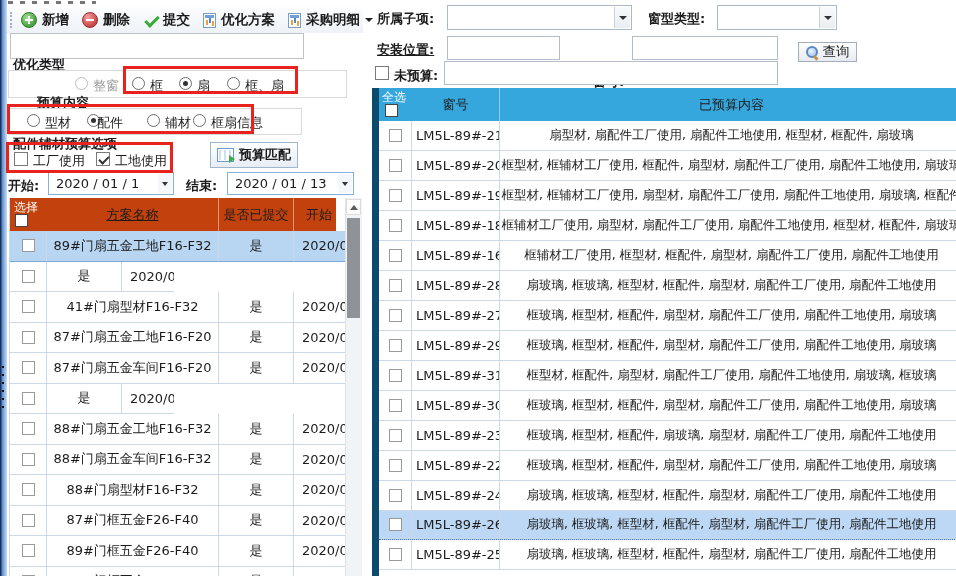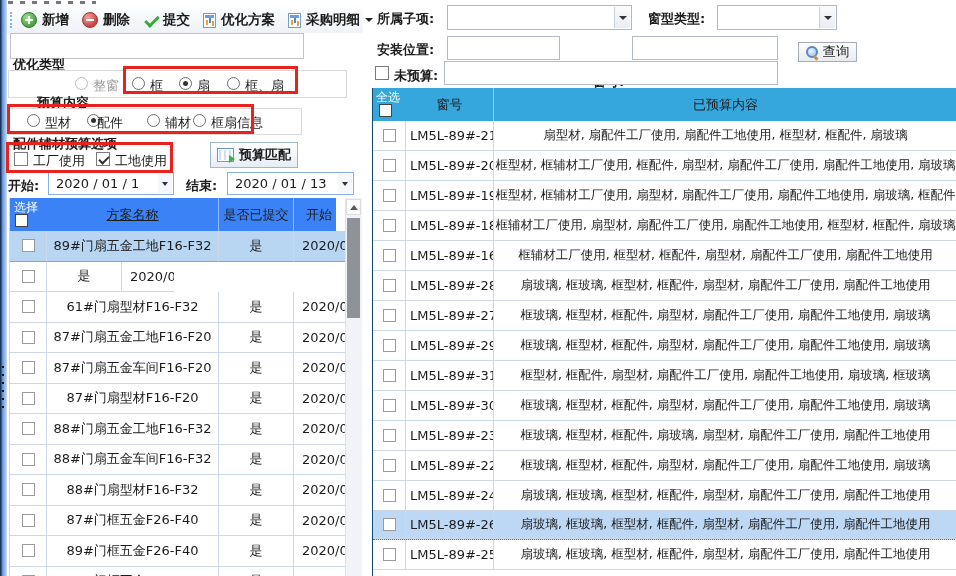--- a/index.html
+++ b/index.html
@@ -58,21 +58,21 @@
   .date-field .dd { position:absolute; right:1px; top:1px; bottom:1px; width:14px; background:#f4f7fb; display:flex; align-items:center; justify-content:center; }
   .date-field .dd .caret { border-left-width:3.5px; border-right-width:3.5px; }
   .th { border-right:1px solid rgba(255,255,255,.45); display:flex; align-items:center; justify-content:center; overflow:hidden; }
   .row { display:flex; background:#fff; }
   .td { border-right:1px solid #ccd7e8; border-bottom:1px solid #ccd7e8; display:flex; align-items:center; overflow:hidden; white-space:nowrap; }
   .hdr-cb { position:absolute; width:13px; height:13px; border:1px solid #444; background:#fff; }
   .row-cb { width:13px; height:13px; border:1px solid #9a9a9a; background:#fff; flex:none; }
 
   
   #plan-table { left:9px; top:198px; width:336px; height:378px; overflow:hidden; border-left:1px solid #ccd7e8; }
-  #plan-head { left:0; top:0; width:326px; height:33px; position:absolute; background:#3b82f6; }
+  #plan-head { left:0; top:0; width:326px; height:33px; position:absolute; background:#c2410c; }
   #plan-head .label-sel { position:absolute; left:4px; top:1px; font-size:12px; color:#fff; }
   #plan-head .hdr-cb { left:5px; top:16px; }
   #plan-head .h2 { position:absolute; left:37px; top:0; width:172px; height:33px;text-decoration:underline; }
   #plan-head .h3 { position:absolute; left:209px; top:0; width:75px; height:33px; }
   #plan-head .h4 { position:absolute; left:284px; top:0; width:52px; height:33px; justify-content:flex-start; padding-left:12px; border-right:none; }
   #plan-rows { position:absolute; left:0; top:33px; width:336px; }
   #plan-rows .row { height:30.5px; }
   #plan-rows .c1 { width:37px; justify-content:center; }
   #plan-rows .c2 { width:172px; justify-content:center; }
   #plan-rows .c3 { width:75px; justify-content:center; }
@@ -90,21 +90,21 @@
   .fld-label { position:absolute; font-weight:600; white-space:nowrap; }
   .combo { position:absolute; height:25px; border:1px solid #abb8c8; background:#fff; }
   .combo .dd { position:absolute; right:1px; top:1px; bottom:1px; width:16px; background:linear-gradient(#f8fafc,#e9edf2); border-left:1px solid #c8d0da; display:flex; align-items:center; justify-content:center; }
   .tinput { position:absolute; height:24px; border:1px solid #b4bcc8; background:#fff; }
   #query-btn { left:798px; top:42px; width:59px; height:20px; border:1px solid #a3aeba; background:linear-gradient(#fdfdfd,#e7ebf1); display:flex; align-items:center; justify-content:center; gap:4px; font-size:13.5px; }
   .ico-mag { width:13px; height:13px; }
   .ico-mag::before { content:""; position:absolute; left:0; top:0; width:8px; height:8px; border:2px solid #5b87c5; border-radius:50%; background:radial-gradient(circle at 35% 35%,#eaf3ff,#9cc0ea); }
   .ico-mag::after { content:""; position:absolute; left:9px; top:9px; width:5px; height:2.5px; background:#c09050; transform:rotate(45deg); transform-origin:0 0; }
 
   
-  #win-table { left:372px; top:88px; width:584px; height:488px; overflow:hidden; border-left:1px solid #0c4a6e; }
+  #win-table { left:372px; top:88px; width:584px; height:488px; overflow:hidden; border-left:7px solid #0c4a6e; }
   #win-head { position:absolute; left:0; top:0; width:584px; height:33px; background:#35a7dc; }
   #win-head .label-all { position:absolute; left:3px; top:1px; font-size:12px; color:#fff; }
   #win-head .hdr-cb { left:6px; top:16px; }
   #win-head .h2 { position:absolute; left:33px; top:0; width:88px; height:33px; }
   #win-head .h3 { position:absolute; left:121px; top:0; width:463px; height:33px; border-right:none; }
   #win-rows { position:absolute; left:0; top:33px; width:584px; }
   #win-rows .row { height:30px; }
   #win-rows .c1 { width:33px; justify-content:center; }
   #win-rows .c2 { width:88px; padding-left:4px; }
   #win-rows .c3 { width:463px; justify-content:center; font-size:12.5px; border-right:none; }
@@ -231,21 +231,21 @@
           <span class="row-cb"></span>
         </div>
         <div class="td c3">是</div>
         <div class="td c4">2020/0</div>
       </div>
 
       <div class="row">
         <div class="td c1">
           <span class="row-cb"></span>
         </div>
-        <div class="td c2">61#门扇型材F16-F32</div>
+        <div class="td c2">41#门扇型材F16-F32</div>
         <div class="td c3">是</div>
         <div class="td c4">2020/0</div>
       </div>
 
       <div class="row">
         <div class="td c1">
           <span class="row-cb"></span>
         </div>
         <div class="td c2">87#门扇五金工地F16-F20</div>
         <div class="td c3">是</div>
@@ -258,21 +258,20 @@
         </div>
         <div class="td c2">87#门扇五金车间F16-F20</div>
         <div class="td c3">是</div>
         <div class="td c4">2020/0</div>
       </div>
 
       <div class="row">
         <div class="td c1">
           <span class="row-cb"></span>
         </div>
-        <div class="td c2">87#门扇型材F16-F20</div>
         <div class="td c3">是</div>
         <div class="td c4">2020/0</div>
       </div>
 
       <div class="row">
         <div class="td c1">
           <span class="row-cb"></span>
         </div>
         <div class="td c2">88#门扇五金工地F16-F32</div>
         <div class="td c3">是</div>
@@ -334,21 +333,21 @@
   <span class="dd">
       <span class="caret"></span>
     </span>
 </div>
 <span class="fld-label" style="left:648px; top:10px;">窗型类型:</span>
 <div class="combo" style="left:717px; top:5px; width:120px;">
   <span class="dd">
       <span class="caret"></span>
     </span>
 </div>
-<span class="fld-label" style="left:377px; top:41px;">安装位置:</span>
+<span class="fld-label" style="left:377px; top:41px;text-decoration:underline;">安装位置:</span>
 <input class="tinput" style="left: 447px; top: 36px; width: 113px;">
 <span class="fld-label" style="left:593px; top:41px;margin-top:32px;">窗号:</span>
 <input class="tinput" style="left: 632px; top: 36px; width: 146px;">
 <span class="cb" style="left:375px; top:66px;"></span>
 <span class="fld-label" style="left:394px; top:67px;">未预算:</span>
 <input class="tinput" style="left: 444px; top: 61px; width: 334px;">
 <div id="query-btn" class="abs">
   <span class="ico ico-mag"></span>
   <span>查询</span>
 </div>

